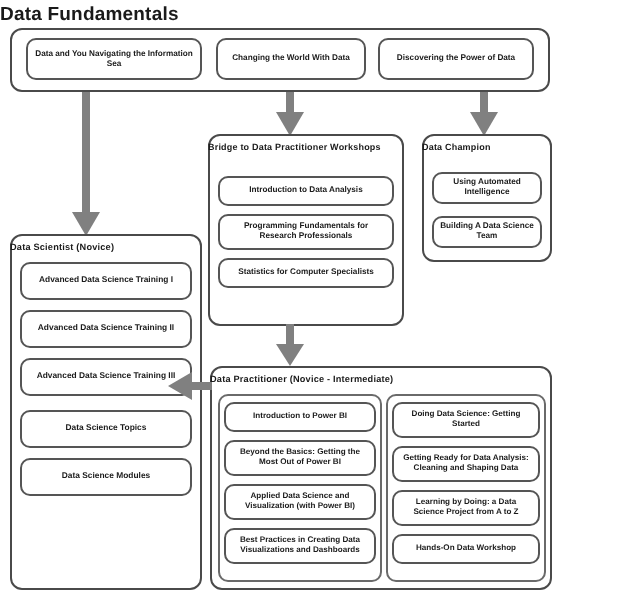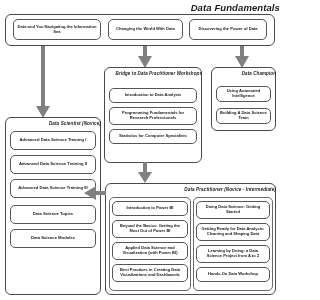--- a/index.html
+++ b/index.html
@@ -40,24 +40,23 @@
     display: flex;
     align-items: center;
     justify-content: center;
     text-align: center;
     line-height: 1.12;
     padding: 1px 3px;
   }
 
   .title {
     position: absolute;
-    text-align: right;
+    text-align: left;
     font-weight: bold;
     letter-spacing: .1px;
-    font-style: italic;
   }
 
   
   #main-title {
     left: 0; top: 2px; width: 280px;
     font-size: 9.5px;
     font-weight: bold;
   }
 
   

